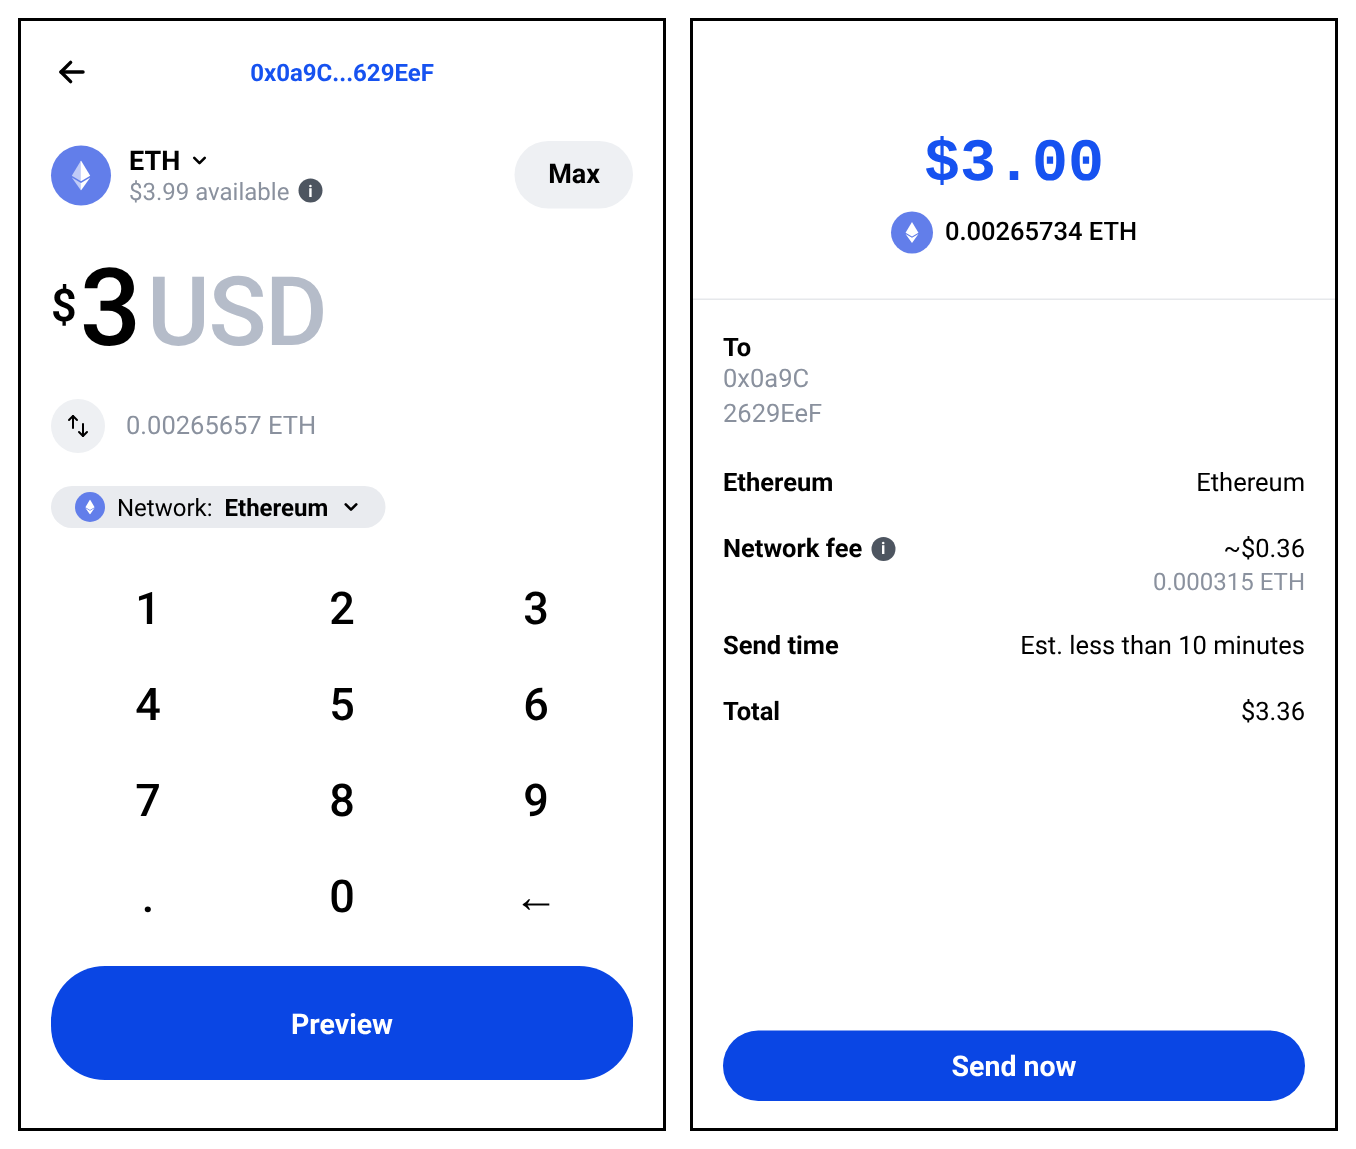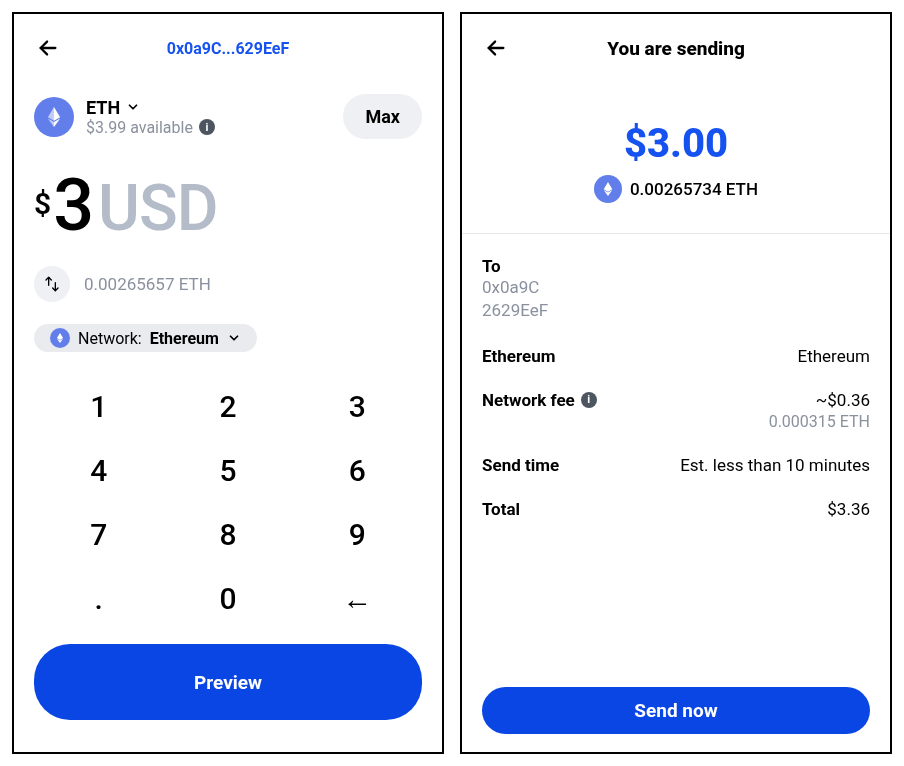--- a/index.html
+++ b/index.html
@@ -40,21 +40,21 @@
   .chip .label{font-weight:400;}
   .chip .val{font-weight:700;}
   .keypad{margin-top:22px;display:grid;grid-template-columns:repeat(3,1fr);grid-template-rows:repeat(4,64px);}
   .key{display:flex;align-items:center;justify-content:center;font-size:30px;font-weight:500;cursor:pointer;user-select:none;}
   .preview-btn{margin-top:14px;background:var(--blue2);color:#fff;border:none;border-radius:36px;height:76px;font-size:19px;font-weight:700;cursor:pointer;}
 
   
   .r-top{display:flex;align-items:center;position:relative;height:32px;}
   .r-title{position:absolute;left:0;right:0;text-align:center;font-weight:800;font-size:19px;}
   .send-amt-block{display:flex;flex-direction:column;align-items:center;margin-top:56px;gap:8px;}
-  .send-amt{color:var(--blue);font-size:40px;font-weight:800;}
+  .send-amt{color:var(--blue);font-size:40px;font-weight:800;font-family:Liberation Mono, monospace;}
   .send-sub{display:flex;align-items:center;gap:8px;font-size:17px;font-weight:500;}
   .hr{height:1px;background:#E6E8EB;margin:30px -20px 0 -20px;}
   .details{margin-top:22px;display:flex;flex-direction:column;gap:24px;font-size:17px;}
   .drow{display:flex;justify-content:space-between;align-items:flex-start;}
   .dlabel{font-weight:700;display:flex;align-items:center;gap:6px;}
   .dval{text-align:right;}
   .dval .sub{color:var(--grey-text);font-size:16px;margin-top:2px;}
   .to-col{display:flex;flex-direction:column;color:var(--grey-text);font-size:17px;line-height:1.35;}
   .sendnow{margin-top:auto;background:var(--blue2);color:#fff;border:none;border-radius:36px;height:47px;font-size:19px;font-weight:700;cursor:pointer;}
 
@@ -145,29 +145,20 @@
     <div class="key">9</div>
     <div class="key">.</div>
     <div class="key">0</div>
     <div class="key">←</div>
   </div>
 
   <button class="preview-btn">Preview</button>
 </div>
 
 <div class="panel">
-  <div class="r-top">
-    <div class="back">
-      <svg width="22" height="22" viewBox="0 0 24 24" fill="none" stroke="#000" stroke-width="2.5" stroke-linecap="round" stroke-linejoin="round">
-          <line x1="20" y1="12" x2="4" y2="12"></line>
-          <polyline points="11 5 4 12 11 19"></polyline>
-        </svg>
-    </div>
-    <div class="r-title">You are sending</div>
-  </div>
 
   <div class="send-amt-block">
     <div class="send-amt">$3.00</div>
     <div class="send-sub">
       <div class="eth-circle med">
         <svg width="14" height="14" viewBox="0 0 256 417">
             <path fill="#fff" d="M127.9 0L0 212.9l127.9 75.6L256 212.9z"></path>
             <path fill="#fff" d="M127.9 312.6L0 237.2l127.9 180.4L256 237.2z"></path>
           </svg>
       </div>

